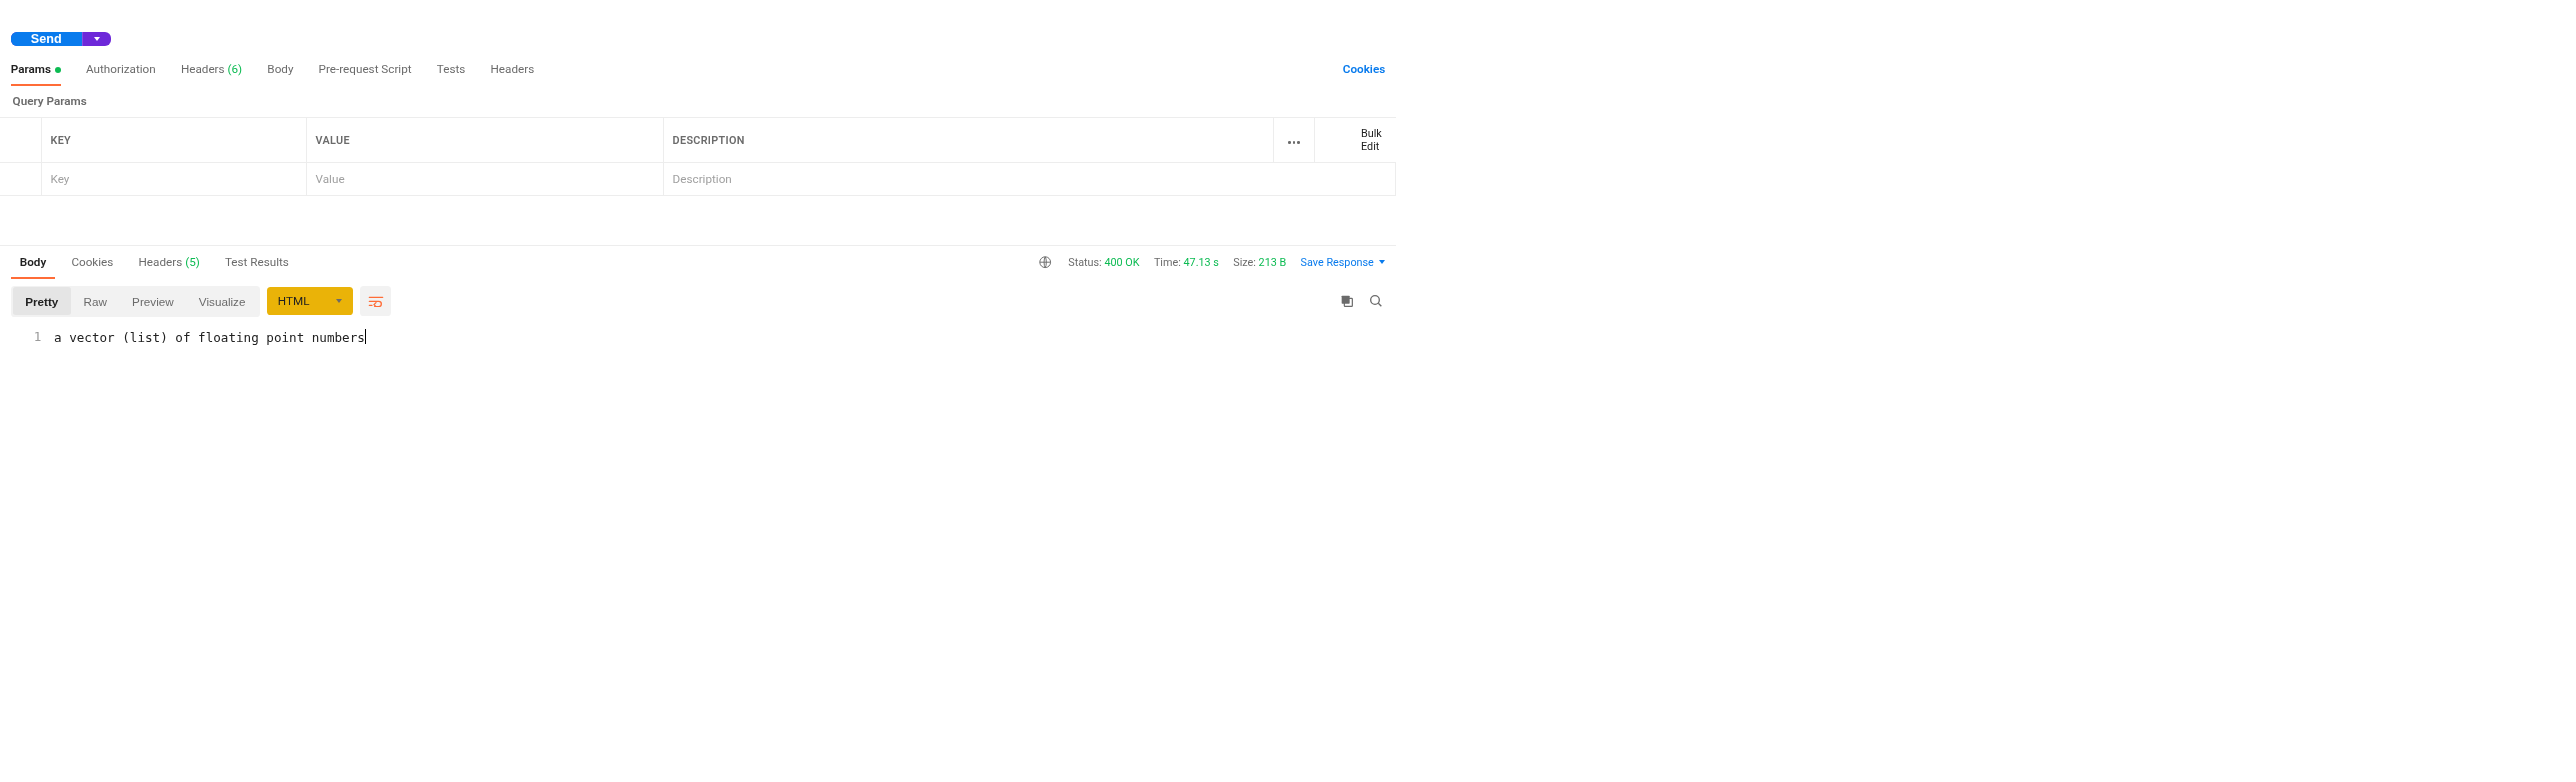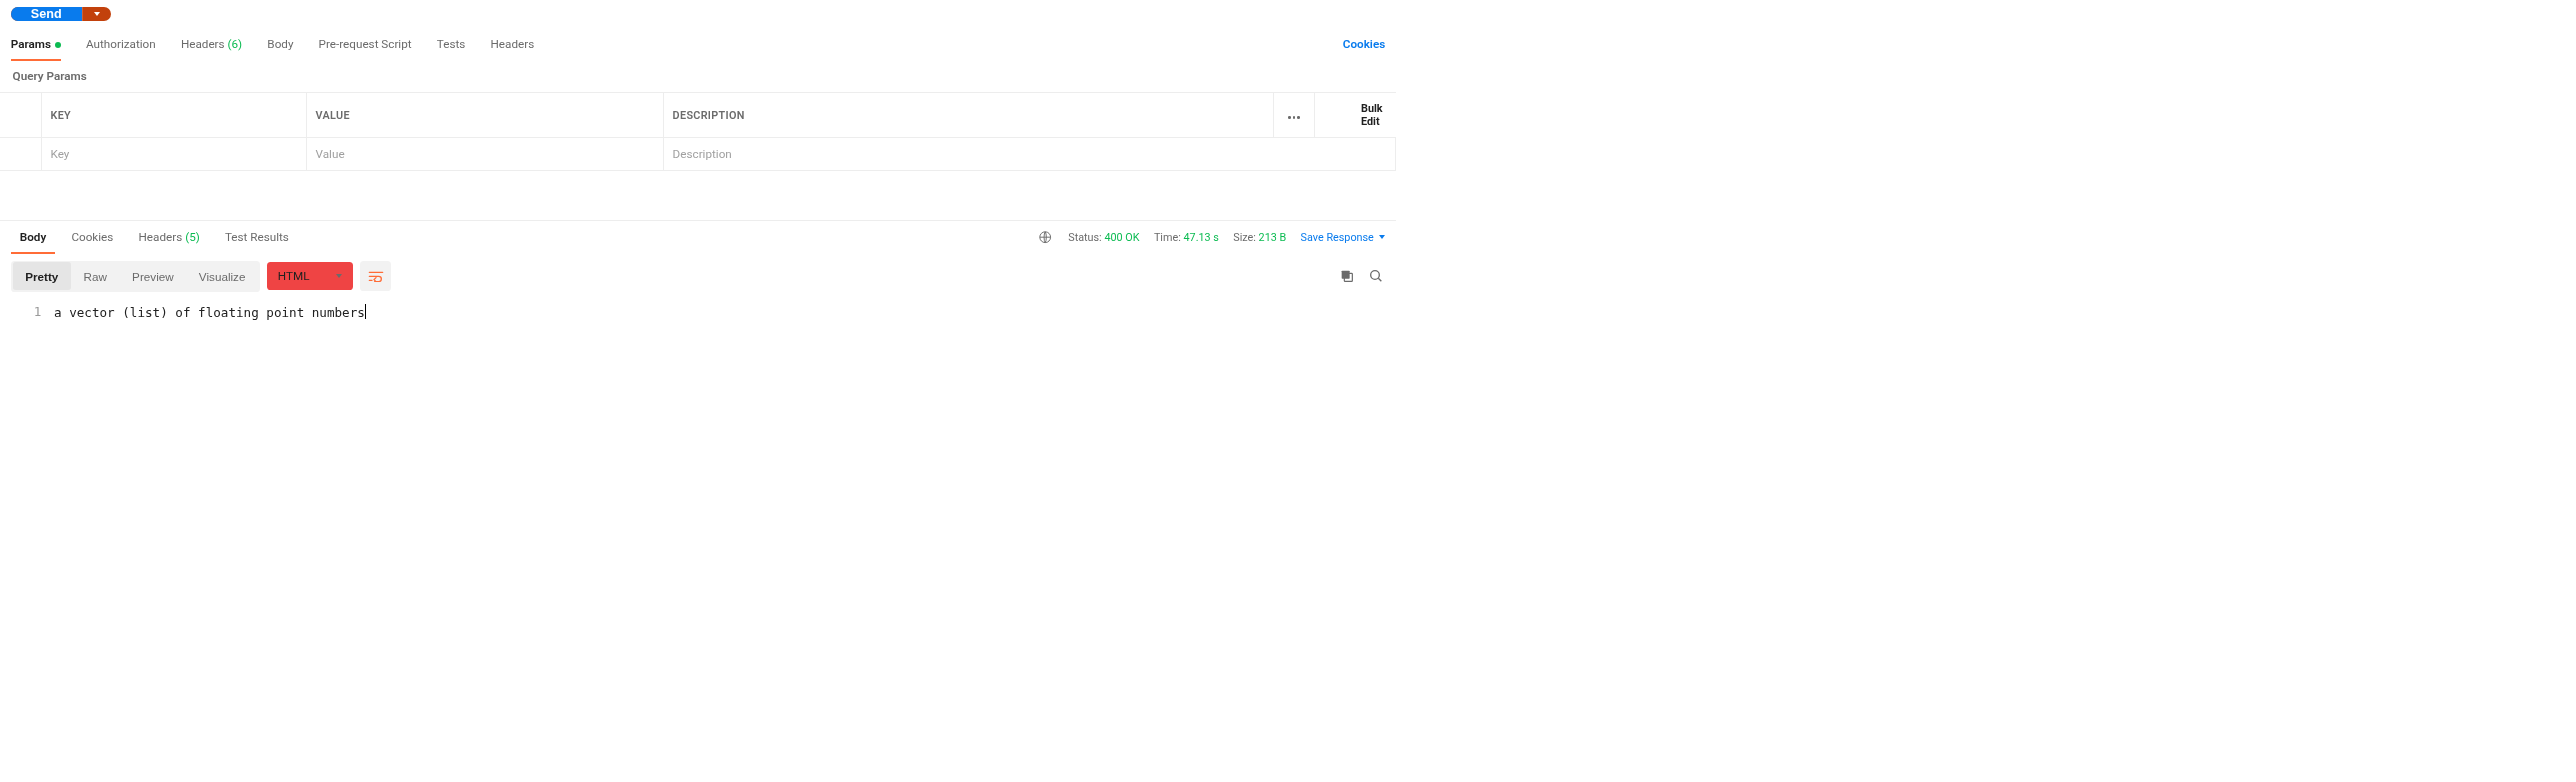--- a/index.html
+++ b/index.html
@@ -5,42 +5,42 @@
 * { box-sizing: border-box; margin: 0; padding: 0; }
 body { font-family: -apple-system, BlinkMacSystemFont, "Segoe UI", Roboto, sans-serif; font-size: 11.7px; color: #212121; background: #fff; width: 2576px; }
 .wrap { transform: scale(1); transform-origin: top left; width: 1396px; }
 
 
 .request-bar { display: flex; gap: 7.2px; padding: 7.2px 10.8px 7.2px 10.8px; align-items: stretch; }
 .method-url { flex: 1; display: flex; border: 0.9px solid #e0e0e0; border-radius: 3.6px; background: #f5f5f5; }
 .method-select { display: flex; align-items: center; gap: 27px; padding: 0 12.6px; border-right: 0.9px solid #e0e0e0; cursor: pointer; font-weight: 600; font-size: 11.7px; }
 .chevron-down { width: 0; height: 0; border-left: 3.6px solid transparent; border-right: 3.6px solid transparent; border-top: 4.5px solid #6b6b6b; }
 .url-input { flex: 1; border: none; background: transparent; padding: 0 10.8px; font-size: 11.7px; outline: none; color: #212121; height: 32px; }
-.send-wrap { display: flex; background: #c2410c; border-radius: 13px; overflow: hidden; }
+.send-wrap { display: flex; background: #6d28d9; border-radius: 6px; overflow: hidden; margin-top: 25px; }
 .send-btn { background: #097bed; color: #fff; border: none; font-weight: 600; font-size: 12.6px; padding: 0 20px; cursor: pointer; }
 .send-drop { width: 29px; display: flex; align-items: center; justify-content: center; border-left: 0.9px solid rgba(255,255,255,0.18); cursor: pointer; }
 .send-drop .chev { width: 0; height: 0; border-left: 3.6px solid transparent; border-right: 3.6px solid transparent; border-top: 4.5px solid #fff; }
 
 
 .req-tabs { display: flex; align-items: center; padding: 0 10.8px; border-bottom: 0; font-size: 11.7px; }
 .req-tab { padding: 9px 12.6px 9px 0; margin-right: 12.6px; color: #6b6b6b; cursor: pointer; position: relative; }
 .req-tab.active { color: #212121; font-weight: 600; }
 .req-tab.active::after { content: ""; position: absolute; left: 0; right: 12.6px; bottom: -0.9px; height: 1.8px; background: #ff6c37; }
 .dot { display: inline-block; width: 6.3px; height: 6.3px; background: #0cbb52; border-radius: 50%; margin-left: 3.6px; vertical-align: middle; }
 .count-green { color: #0cbb52; }
 .cookies-link { margin-left: auto; color: #097bed; font-weight: 600; cursor: pointer; padding: 9px 0; }
 
 
 .section-title { padding: 9px 12.6px; font-size: 11.7px; font-weight: 600; color: #6b6b6b; }
 .params-table { width: 100%; border-collapse: collapse; }
 .params-table th, .params-table td { border: 0.9px solid #ededed; padding: 9px 9px; font-size: 11.7px; text-align: left; font-weight: normal; }
 .params-table th { color: #6b6b6b; font-weight: 600; letter-spacing: 0.03em; font-size: 10.8px; }
 .params-table th.chk, .params-table td.chk { width: 41px; text-align: center; border-left: none; }
 .params-table .th-more { width: 41px; text-align: center; }
-.params-table .th-bulk { width: 81px; font-weight: 700; color: #212121; border-right: none; letter-spacing: 0; padding-left: 46px; }
+.params-table .th-bulk { width: 81px; font-weight: 400; color: #212121; border-right: none; letter-spacing: 0; padding-left: 46px; }
 .params-table td { color: #212121; }
 .params-table .placeholder { color: #a0a0a0; }
 .checkbox { width: 14.4px; height: 14.4px; border-radius: 2.7px; background: #212121; display: inline-flex; align-items: center; justify-content: center; }
 .checkbox svg { width: 10px; height: 10px; }
 .more-dots { display:inline-flex; gap:1.8px; align-items:center; justify-content:center; }
 .more-dots span { width:2.7px; height:2.7px; background:#6b6b6b; border-radius:50%; }
 
 
 .spacer { height: 50px; border-bottom: 0.9px solid #ededed; }
 
@@ -54,21 +54,21 @@
 .resp-meta .globe { width: 14.4px; height: 14.4px; }
 .resp-meta .val { color: #0cbb52; }
 .save-resp { color: #097bed; font-weight: 400; cursor: pointer; display: inline-flex; align-items: center; gap: 5.4px; }
 .save-resp .chev { width: 0; height: 0; border-left: 3.6px solid transparent; border-right: 3.6px solid transparent; border-top: 4.5px solid #097bed; }
 
 
 .viewer-bar { display: flex; align-items: center; padding: 7.2px 10.8px; gap: 7.2px; }
 .seg { display: inline-flex; background: #f2f2f2; border-radius: 3.6px; padding: 1.8px; }
 .seg button { border: none; background: transparent; padding: 7.2px 12.6px; font-size: 11.7px; color: #6b6b6b; cursor: pointer; border-radius: 2.7px; text-align: center; }
 .seg button.active { background: #e5e5e5; color: #212121; font-weight: 600; }
-.fmt-select { display: inline-flex; align-items: center; gap: 27px; background: #ef4444; border-radius: 3.6px; padding: 7.2px 10.8px; font-size: 11.7px; color: #212121; cursor: pointer; justify-content: center; }
+.fmt-select { display: inline-flex; align-items: center; gap: 27px; background: #eab308; border-radius: 3.6px; padding: 7.2px 10.8px; font-size: 11.7px; color: #212121; cursor: pointer; justify-content: center; }
 .wrap-btn { background: #f2f2f2; border: none; border-radius: 3.6px; width: 30.5px; height: 30.5px; display: inline-flex; align-items: center; justify-content: center; cursor: pointer; }
 .wrap-btn svg { width: 16px; height: 12.6px; }
 .viewer-right { margin-left: auto; display: flex; gap: 10.8px; align-items: center; color: #6b6b6b; }
 .icon-btn { width: 18px; height: 18px; display: inline-flex; align-items: center; justify-content: center; cursor: pointer; }
 
 
 .code-area { display: flex; font-family: ui-monospace, Menlo, Consolas, monospace; font-size: 12.6px; padding: 5.4px 0 27px 0; }
 .gutter { width: 54px; text-align: right; color: #9a9a9a; padding-right: 12.6px; user-select: none; }
 .code-line { flex: 1; color: #212121; white-space: pre; position: relative; }
 .caret { display: inline-block; width: 0.9px; height: 15.2px; background: #000; vertical-align: -2.7px; }

